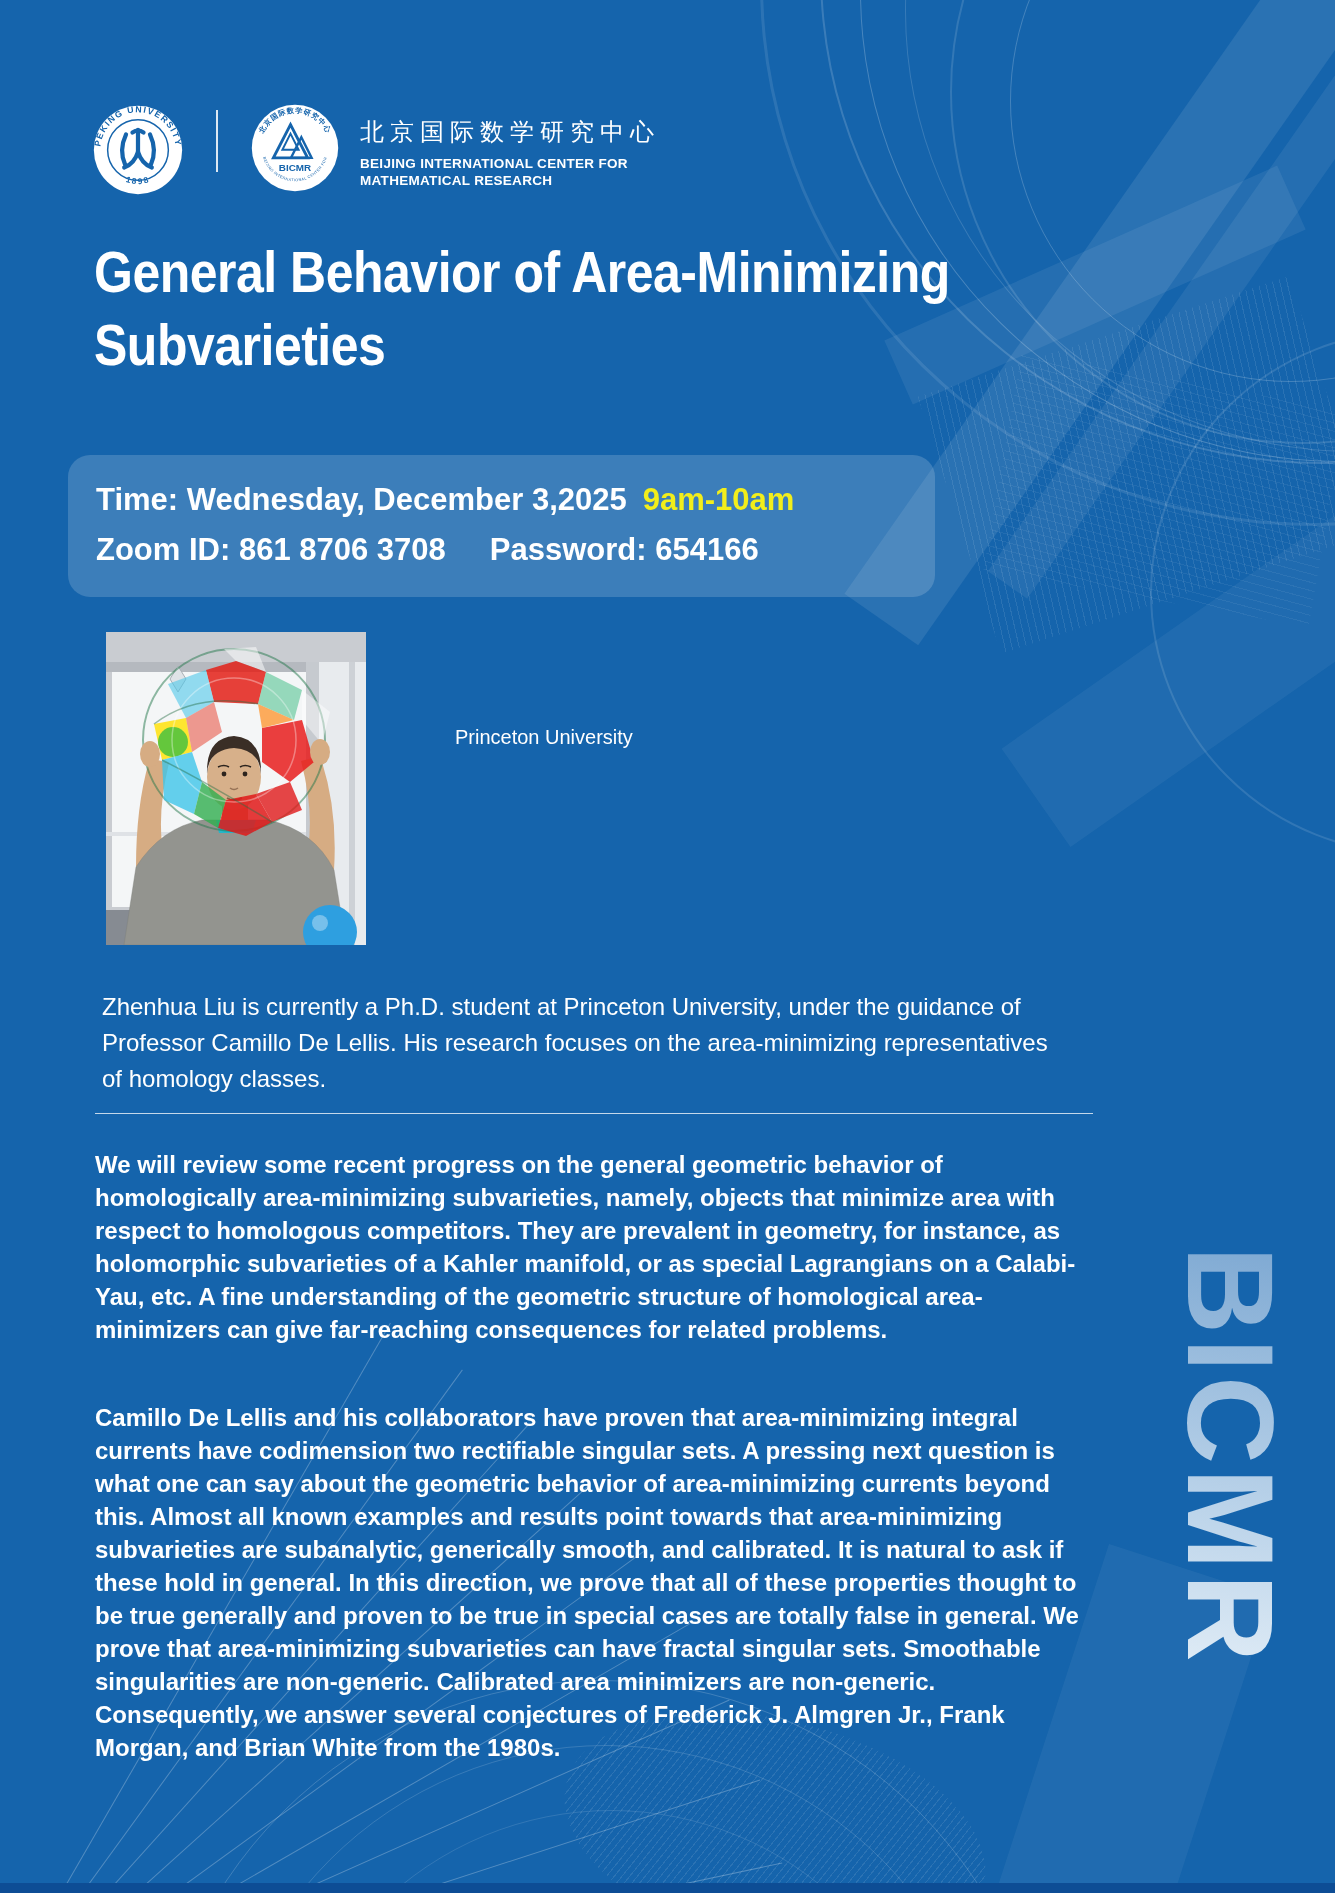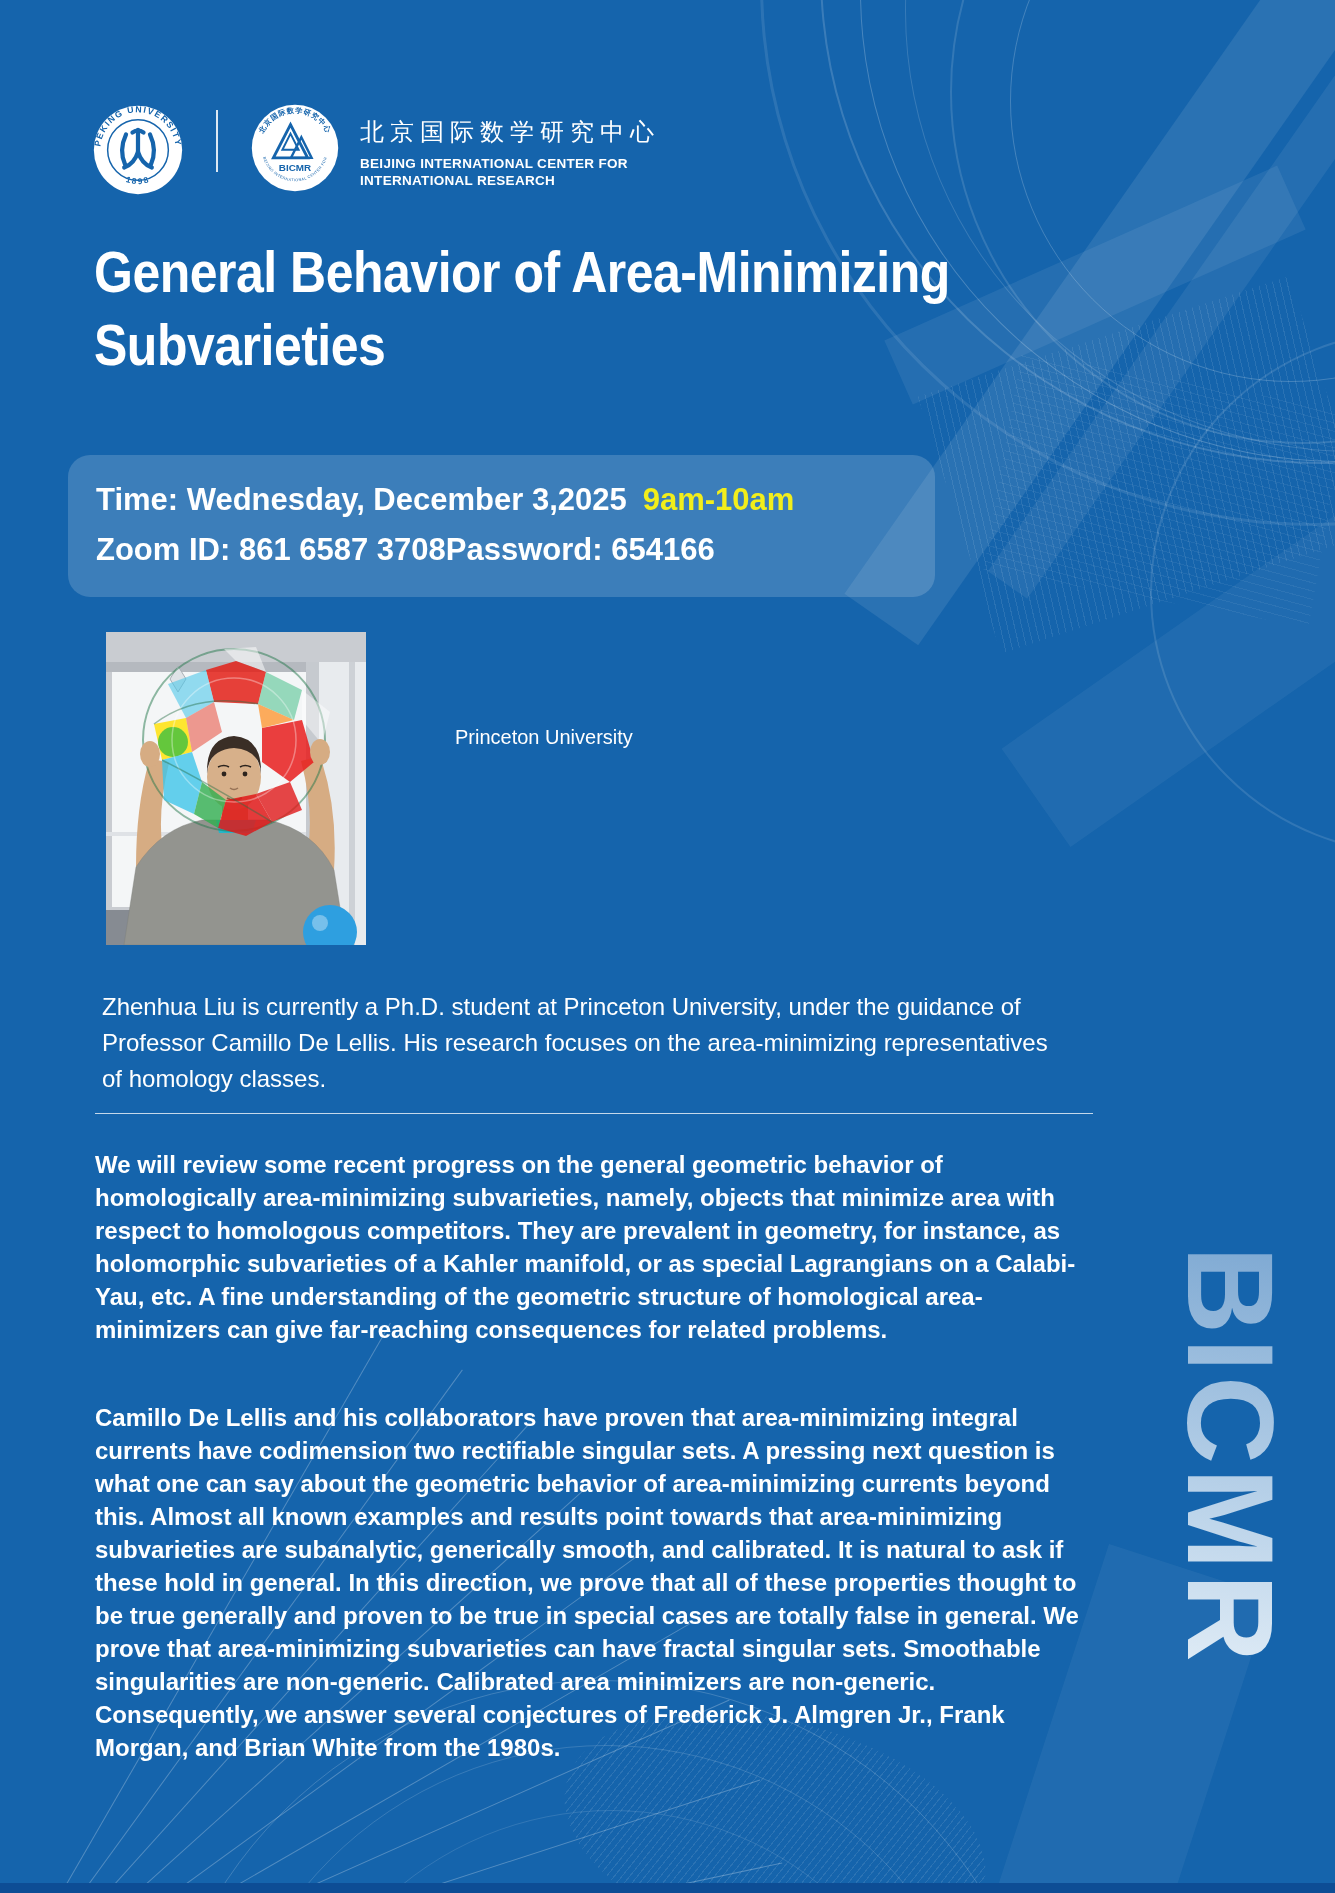--- a/index.html
+++ b/index.html
@@ -51,21 +51,21 @@
   
   .title{position:absolute; left:94px; top:236px; width:1010px;
          font-size:50px; font-weight:700; line-height:64px; letter-spacing:-0.5px;
          transform:scale(1,1.14); transform-origin:left top; margin:0;}
 
   
   .info-box{position:absolute; left:68px; top:455px; width:867px; height:142px;
             background:rgba(255,255,255,.17); border-radius:22px; padding:20px 0 11px 28px; box-sizing:border-box;}
   .info-line{font-size:31px; font-weight:700; line-height:50px; white-space:nowrap;}
   .yellow{color:#f2ee1b; margin-left:16px;}
-  .pw{}
+  .pw{margin-left:44px;}
 
   
   .photo{position:absolute; left:106px; top:632px; width:260px; height:313px; overflow:hidden;}
   .photo svg{display:block;}
 
   
   .speaker{position:absolute; left:455px; top:722px;}
   .speaker-name{font-size:47px; font-weight:700; letter-spacing:0;}
   .speaker-affiliation{font-size:20px; font-weight:400; margin-top:4px;}
 
@@ -167,35 +167,35 @@
       <path d="M45,34 L36,52 L54,52 Z" stroke-width="2.2"></path>
       <path d="M57,38 L45.5,61 L68.5,61 Z" stroke-width="2.6"></path>
     </g>
     <text x="50" y="76" text-anchor="middle" font-size="11" font-weight="700" fill="#1564ac">BICMR</text>
   </svg>
 
   <div class="org-names">
     <div class="org-cn">北京国际数学研究中心</div>
     <div class="org-en">
       <div>BEIJING INTERNATIONAL CENTER FOR</div>
-      <div>INTERNATIONAL RESEARCH</div>
+      <div>MATHEMATICAL RESEARCH</div>
     </div>
   </div>
 
   <h1 class="title">
     <div>General Behavior of Area-Minimizing</div>
     <div>Subvarieties</div>
   </h1>
 
   <div class="info-box">
     <div class="info-line">
       <span>Time: Wednesday, December 3,2025</span><span class="yellow">9am-10am</span>
     </div>
     <div class="info-line">
-      <span>Zoom ID: 861 6587 3708</span><span class="pw">Password: 654166</span>
+      <span>Zoom ID: 861 8706 3708</span><span class="pw">Password: 654166</span>
     </div>
   </div>
 
   <div class="photo">
     <svg width="260" height="313" viewBox="0 0 260 313">
 
       <rect x="0" y="0" width="260" height="313" fill="#c9ccd1"></rect>
       <rect x="6" y="30" width="194" height="245" fill="#f4f6f7"></rect>
       <rect x="0" y="30" width="260" height="10" fill="#b5b9bf"></rect>
       <rect x="200" y="30" width="13" height="283" fill="#c6cacf"></rect>

